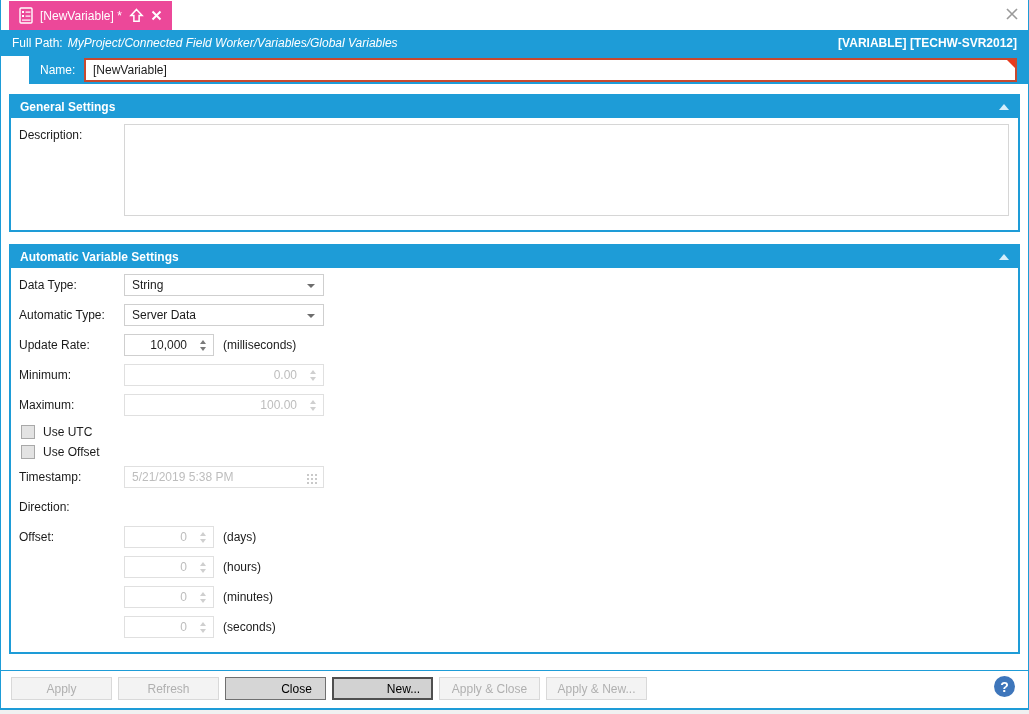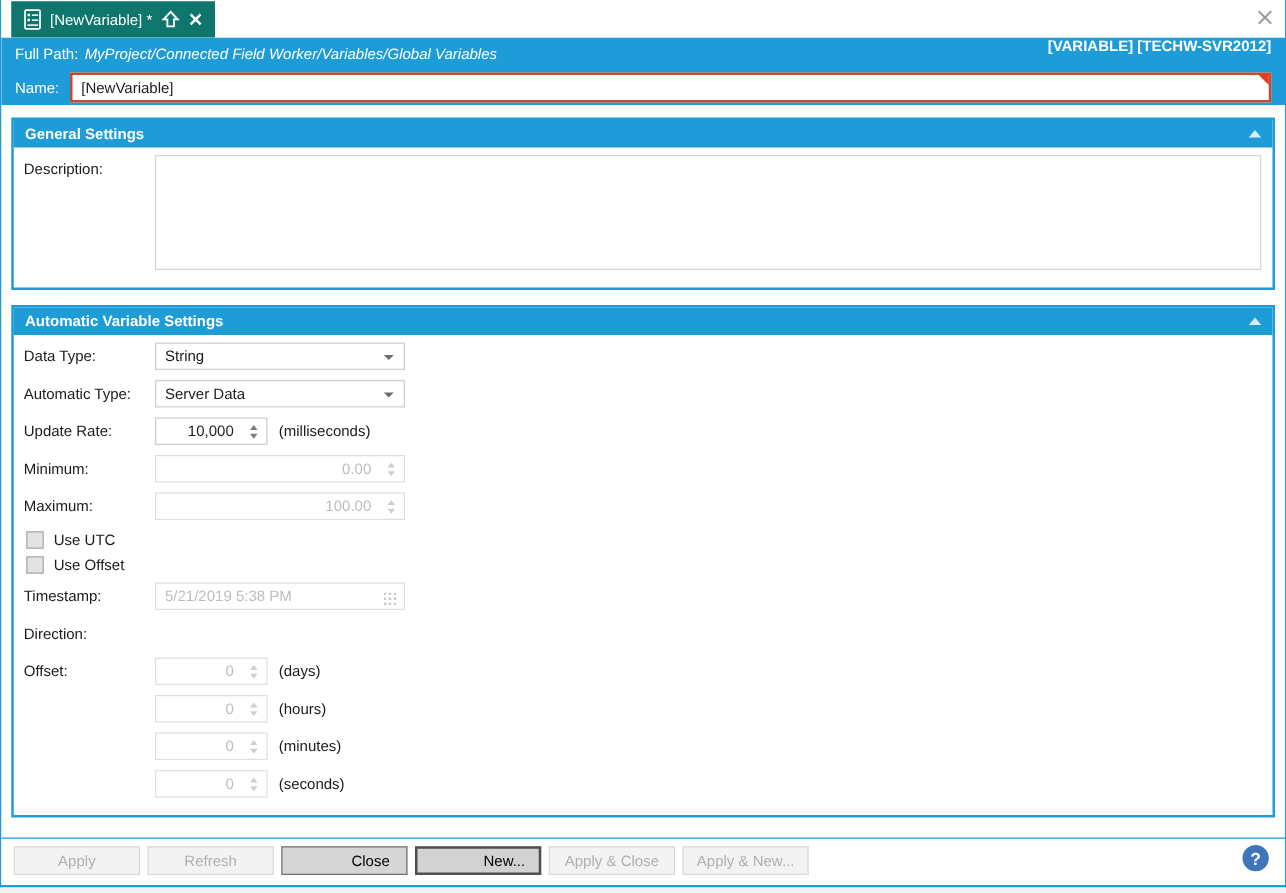--- a/index.html
+++ b/index.html
@@ -5,34 +5,34 @@
   * { box-sizing: border-box; }
   html,body { margin:0; padding:0; background:#f1f1f1; }
   body { font-family:"Liberation Sans", sans-serif; font-size:12px; color:#1b1b1b; }
 
   .window { width:1029px; height:710px; background:#fff; position:relative;
             border-left:1px solid #1e9cd7; border-right:1px solid #1e9cd7;
             border-bottom:2px solid #1e9cd7; overflow:hidden; }
 
   
   .tabstrip { height:30px; position:relative; background:#fff; }
-  .tab { position:absolute; left:8px; top:1px; height:29px; background:#0f766e;
+  .tab { position:absolute; left:8px; top:1px; height:29px; background:#ec4899;
          display:flex; align-items:center; padding:0 10px; gap:7px; color:#fff; cursor:default; }
   .tab-title { font-size:12px; }
   .winclose { position:absolute; right:9px; top:7px; width:14px; height:14px; display:flex;
               align-items:center; justify-content:center; cursor:pointer; }
 
   
-  .pathbar { height:26px; background:#1e9cd7; color:#fff; display:flex; 
+  .pathbar { height:26px; background:#1e9cd7; color:#fff; display:flex; align-items:center;
              justify-content:space-between; padding:0 11px; }
   .pathbar .left { display:flex; gap:5px; align-items:center; }
   .pathbar .path { font-style:italic; }
   .pathbar .ctx { font-weight:bold; }
 
-  .namebar { height:28px; background:#1e9cd7; display:flex; align-items:center; padding-left:11px; }
+  .namebar { height:28px; background:#1e9cd7; display:flex; align-items:center; padding-left:11px;margin-left:28px; }
   .namebar .lbl { color:#fff; width:44px; flex:none; }
   .name-wrap { position:relative; flex:1; margin-right:11px; height:24px; }
   .name-input { width:100%; height:100%; border:2px solid #c7492f; padding:0 7px;
                 font:12px "Liberation Sans", sans-serif; color:#1b1b1b; outline:none; }
   .corner-flag { position:absolute; top:2px; right:2px; width:0; height:0;
                  border-top:8px solid #e8391c; border-left:8px solid transparent; }
 
   
   .content { padding:0 8px; }
   .panel { border:2px solid #1e9cd7; margin-top:10px; background:#fff; }

